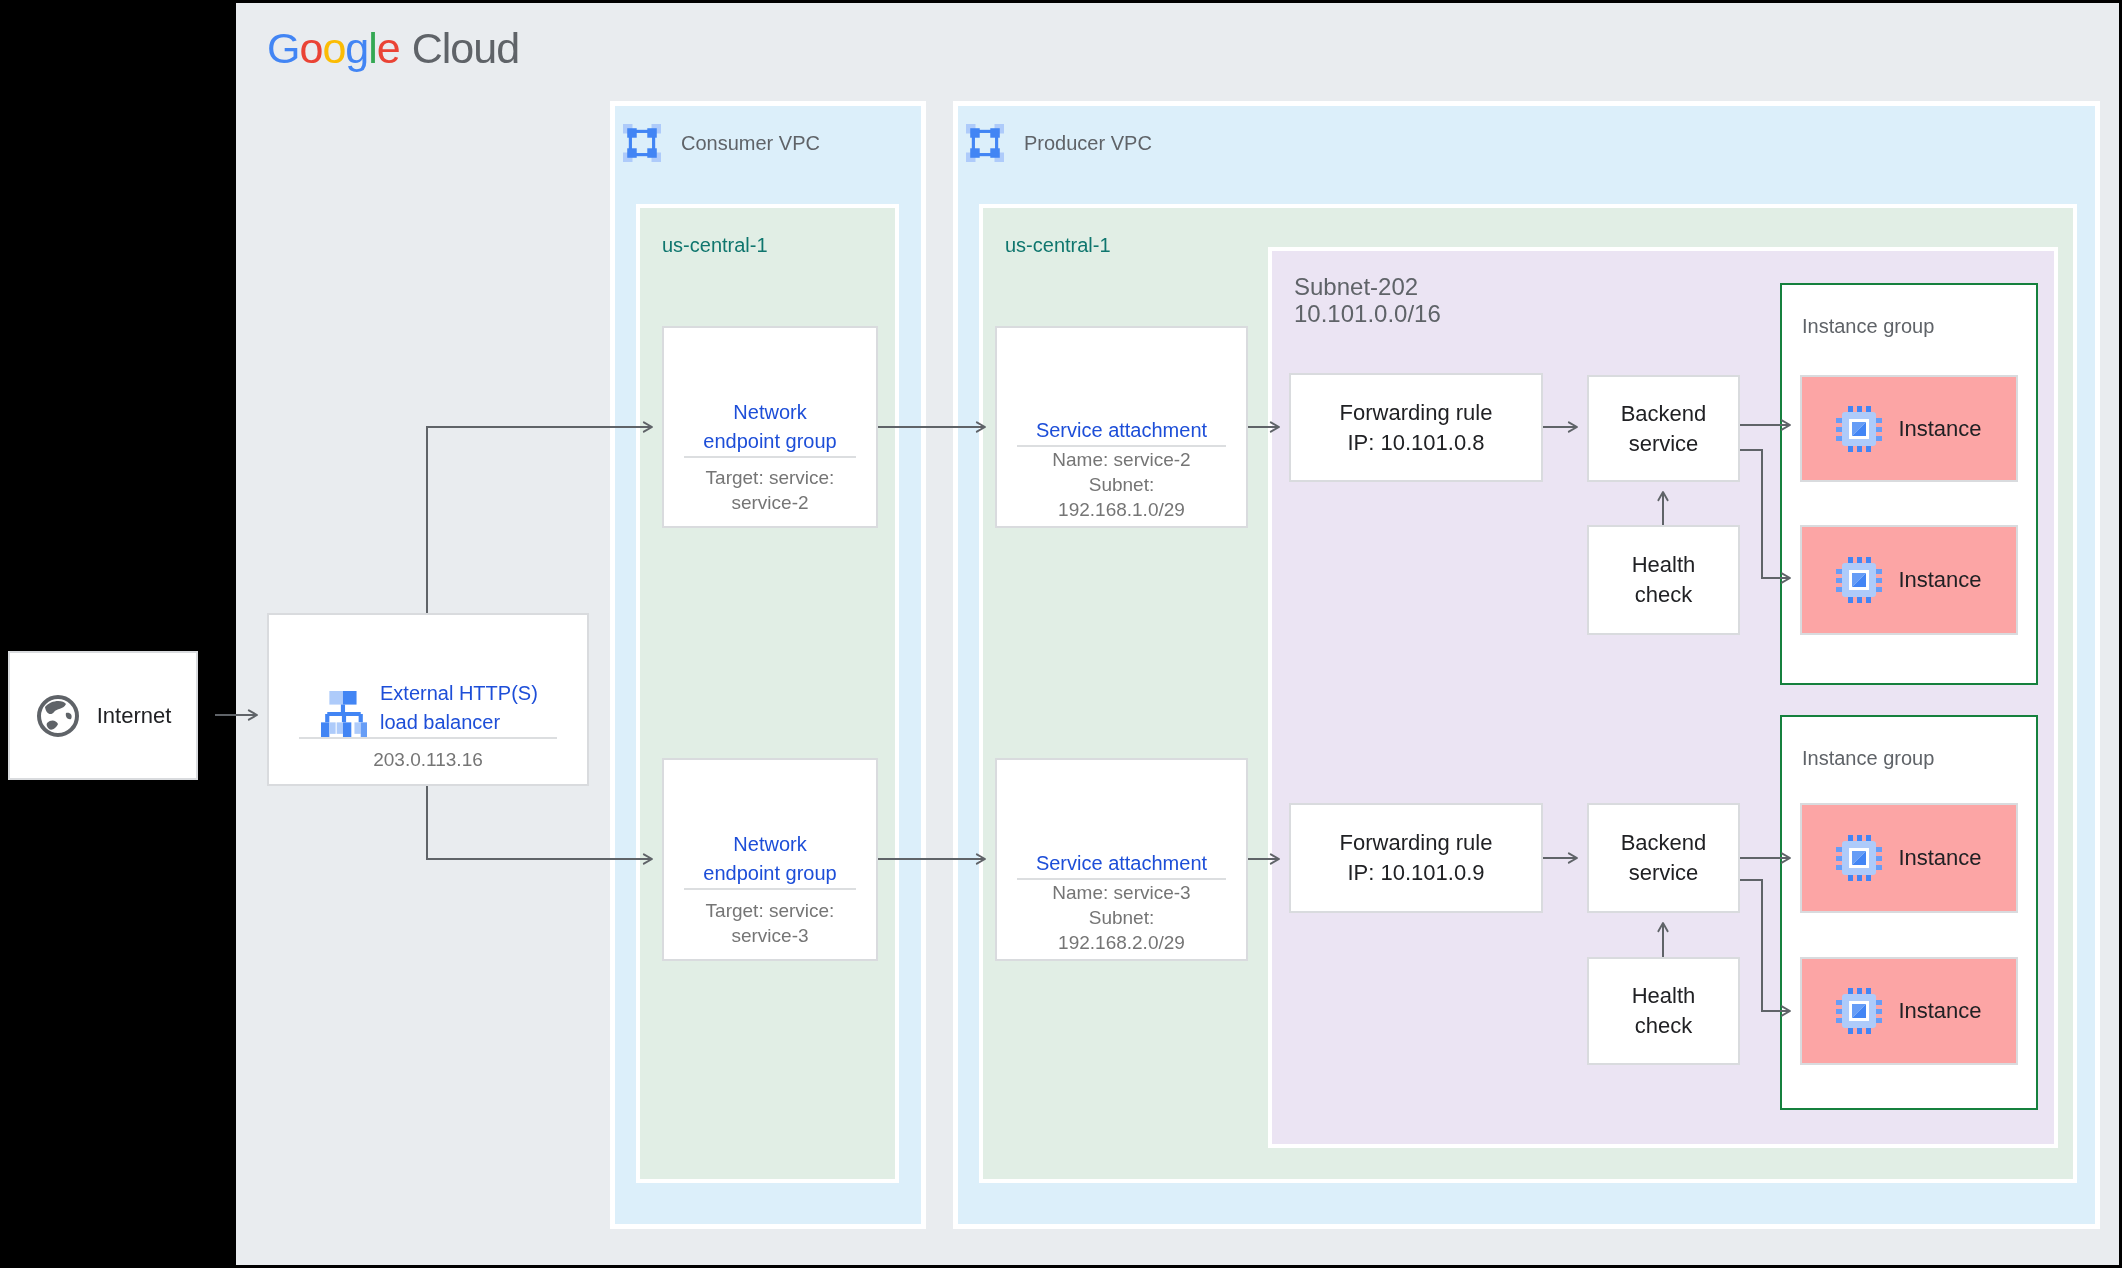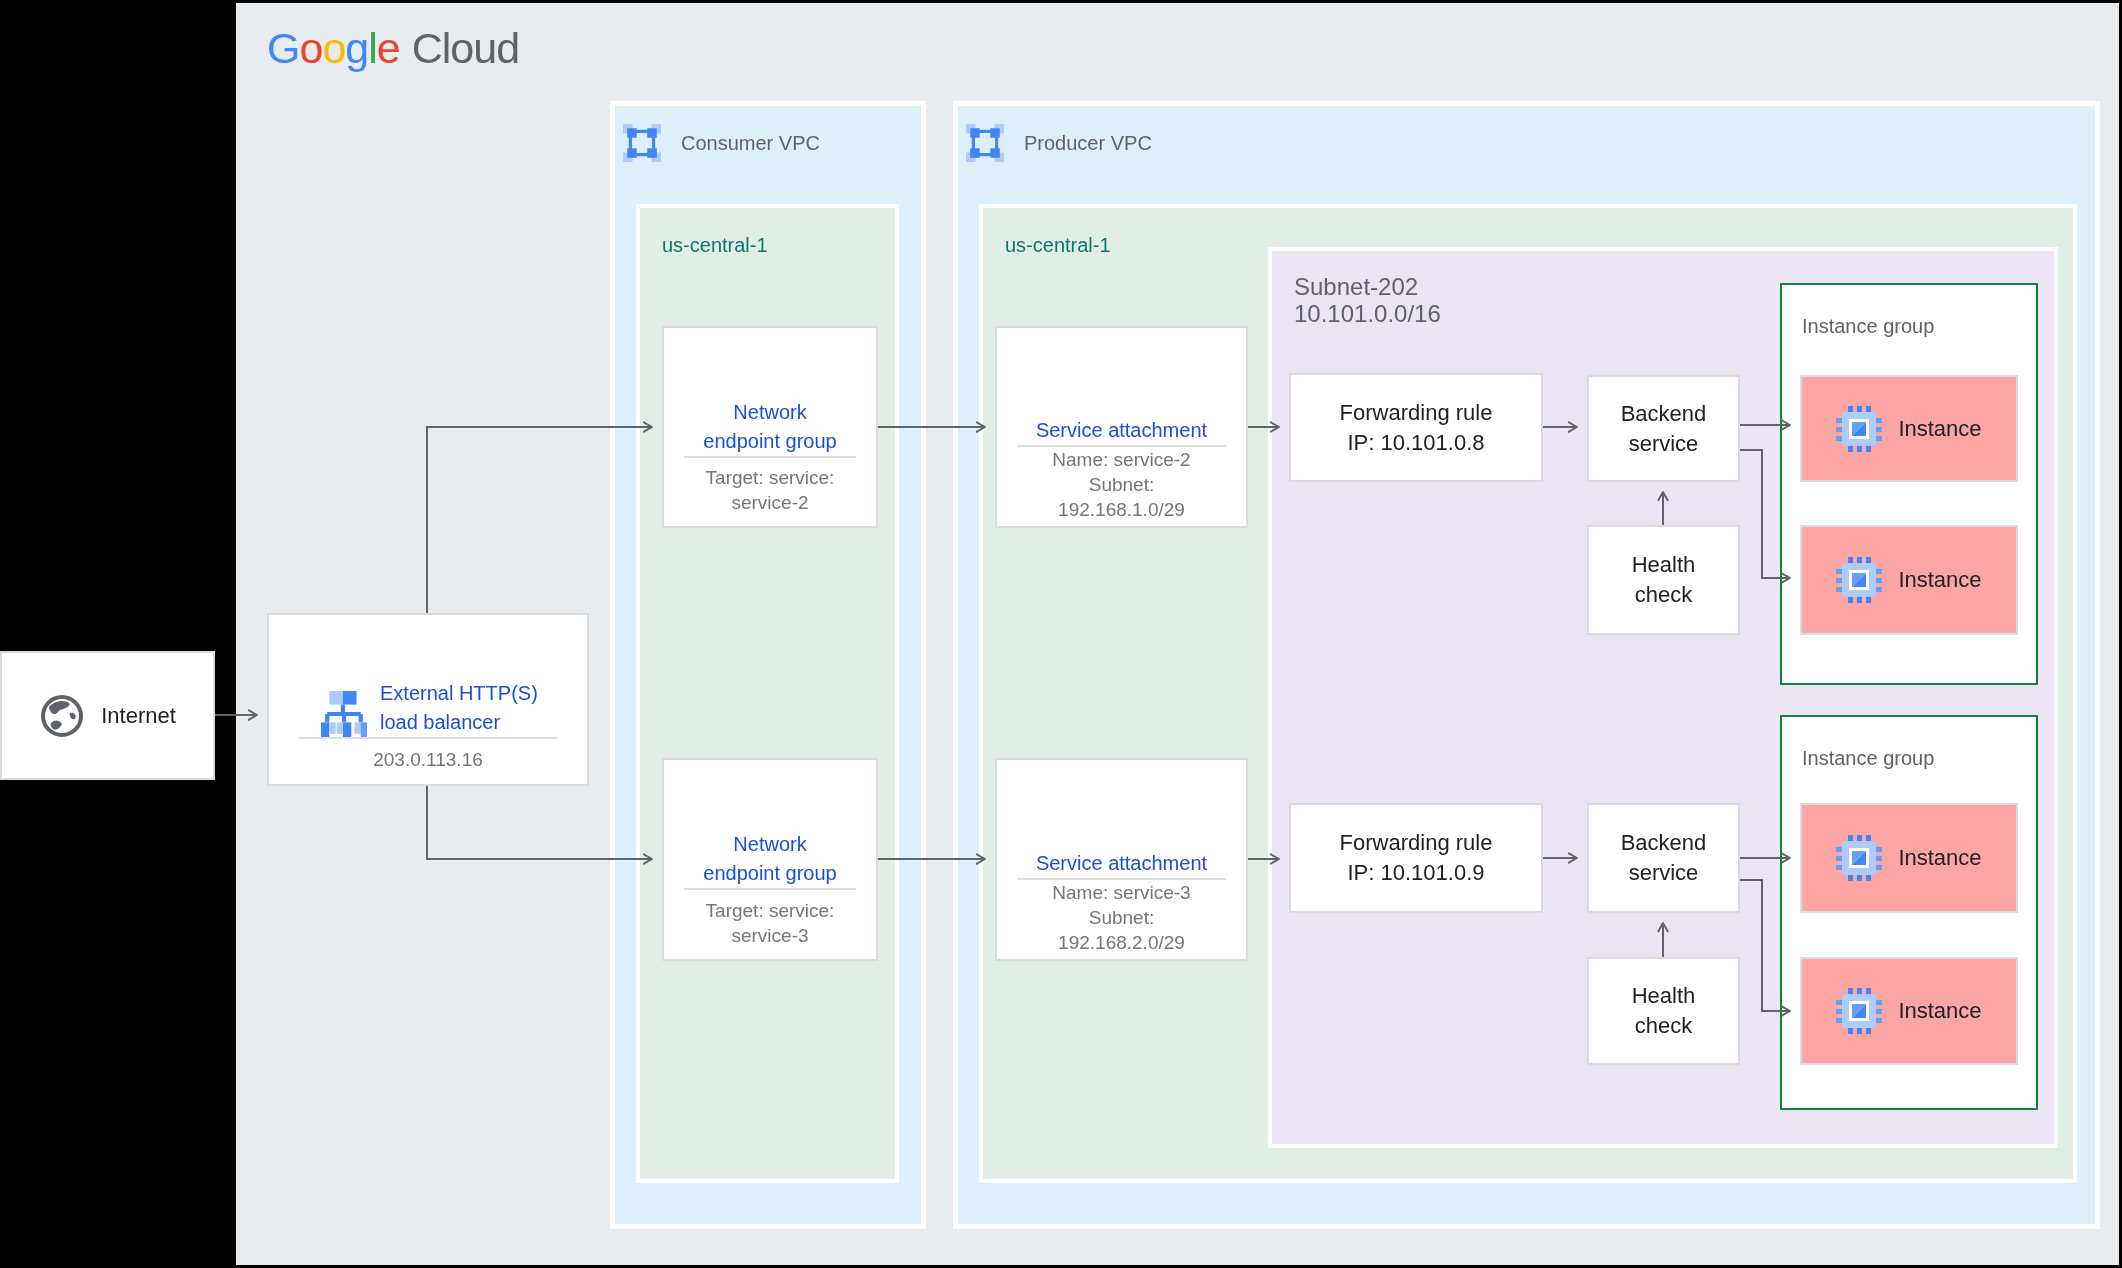--- a/index.html
+++ b/index.html
@@ -204,21 +204,21 @@
         <rect x="38" y="30" width="8" height="5" fill="#669df6"></rect>
       <rect x="6" y="6" width="34" height="34" rx="3" fill="#aecbfa"></rect>
       <rect x="13" y="13" width="20" height="20" fill="#fff"></rect>
       <polygon points="16,16 30,16 16,30" fill="#669df6"></polygon>
       <polygon points="16,30 30,16 30,30" fill="#4285f4"></polygon>
     </svg>
     <span>Instance</span>
   </div>
 </div>
 
-<div class="node hbox" style="left:0px; top:651px; width:215px; height:129px;">
+<div class="node hbox" style="left:8px; top:651px; width:190px; height:129px;">
   <svg width="46" height="46" viewBox="0 0 46 46">
     <circle cx="23" cy="23" r="19" fill="#fff" stroke="#5f6368" stroke-width="4"></circle>
     <path d="M10,14 C15,7 28,6 31,11 C28,17 22,15 19,19 C16,23 11,21 10,14 Z" fill="#5f6368"></path>
     <path d="M12,30 C16,26 21,27 23,31 C21,35 17,38 14,36 C12,34 11,32 12,30 Z" fill="#5f6368"></path>
     <path d="M31,20 C35,19 38,22 36,26 C33,27 30,24 31,20 Z" fill="#5f6368"></path>
   </svg>
   <span>Internet</span>
 </div>
 
 <div class="node lb" style="left:267px; top:613px; width:322px; height:173px;">

